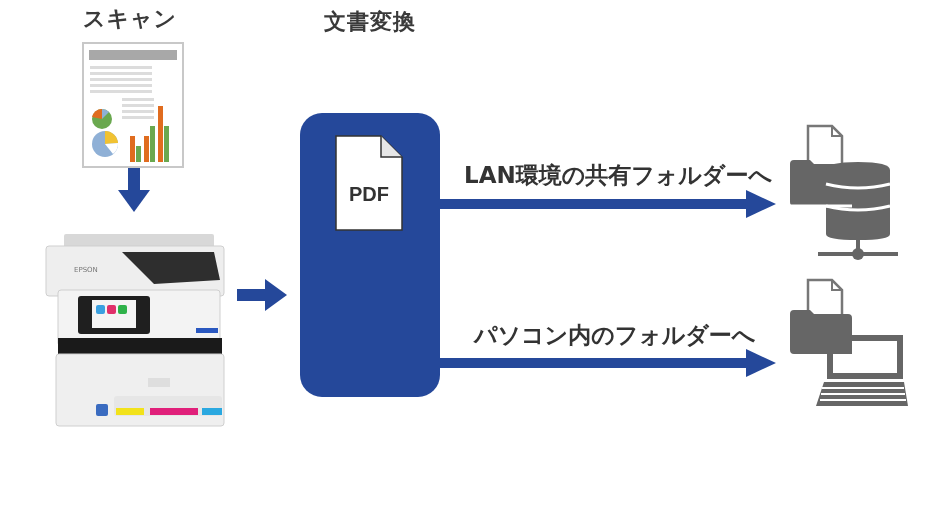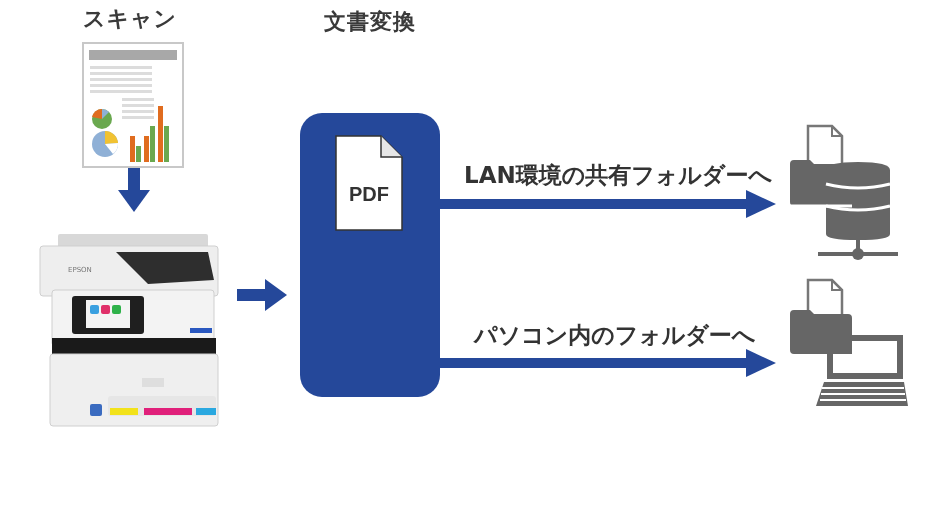--- a/index.html
+++ b/index.html
@@ -51,21 +51,21 @@
   </svg>
 </div>
 
 <div class="abs" style="left:118px; top:168px; width:32px; height:46px;">
   <svg width="32" height="46" viewBox="0 0 32 46">
     <rect x="10" y="0" width="12" height="24" fill="#25489a"></rect>
     <polygon points="0,22 32,22 16,44" fill="#25489a"></polygon>
   </svg>
 </div>
 
-<div class="abs" style="left:38px; top:232px; width:182px; height:196px;">
+<div class="abs" style="left:44px; top:232px; width:182px; height:196px;">
   <svg width="182" height="196" viewBox="0 0 182 196">
     <rect x="20" y="2" width="150" height="14" rx="2" fill="#d8d8d8"></rect>
     <rect x="2" y="14" width="178" height="50" rx="3" fill="#eeeeee" stroke="#cfcfcf"></rect>
     <polygon points="78,20 170,20 176,48 110,52" fill="#2e2e2e"></polygon>
     <text x="30" y="40" font-size="7" fill="#777" font-family="DejaVu Sans, sans-serif">EPSON</text>
     <rect x="14" y="58" width="162" height="56" rx="3" fill="#f3f3f3" stroke="#cfcfcf"></rect>
     <rect x="34" y="64" width="72" height="38" rx="3" fill="#1f1f1f"></rect>
     <rect x="48" y="68" width="44" height="28" fill="#f4f4f4"></rect>
     <rect x="52" y="73" width="9" height="9" rx="2" fill="#3aa0e0"></rect>
     <rect x="63" y="73" width="9" height="9" rx="2" fill="#e0306a"></rect>

